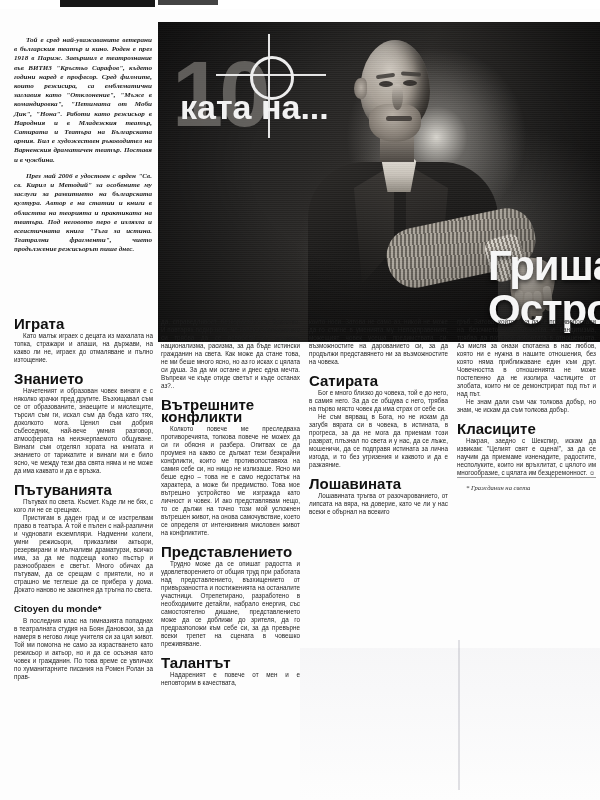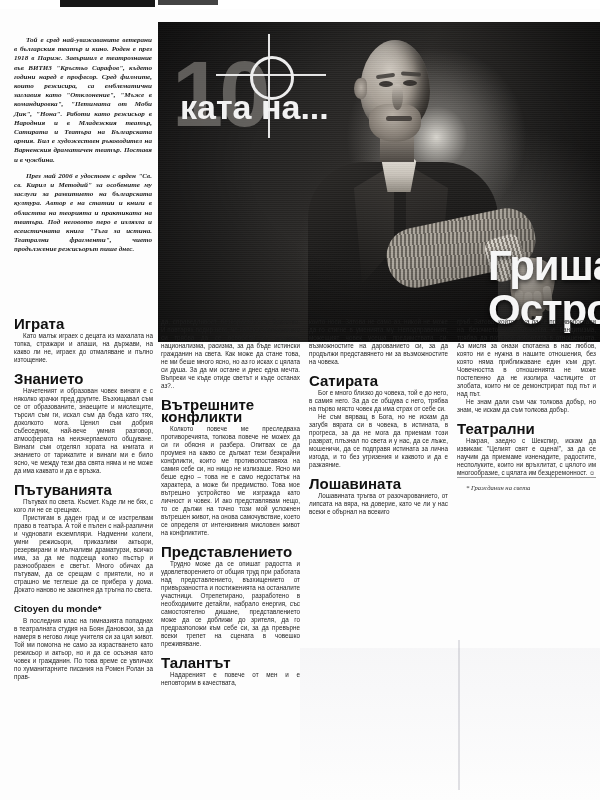--- a/index.html
+++ b/index.html
@@ -300,21 +300,21 @@
         <p style="text-indent: 0px;">които носи. Затова не само аз, никой не може да го стигне в уменията му. Неподправеният, можещият човек усеща предимствата си, възможностите на дарованието си, за да продължи представянето ни за възможностите на човека.</p>
         <h3>Сатирата</h3>
         <p>Бог е много близко до човека, той е до него, в самия него. За да се общува с него, трябва на първо място човек да има страх от себе си.</p>
         <p>Не съм вярващ в Бога, но не искам да загубя вярата си в човека, в истината, в прогреса, за да не мога да приемам този разврат, плъзнал по света и у нас, да се лъже, мошеничи, да се подправя истината за лична изгода, и то без угризения и каквото и да е разкаяние.</p>
         <h3>Лошавината</h3>
         <p>Лошавината тръгва от разочарованието, от липсата на вяра, на доверие, като че ли у нас всеки е обърнал на всекиго</p>
       </div>
     <div class="col c4">
         <p style="text-indent: 0px;">гръб. Затова, който иска да се противопостави на безочието, арогантността и бандитизма, трябва да потърси добротата в отношенията. Аз мисля за онази спотаена в нас любов, която ни е нужна в нашите отношения, без която няма приближаване един към друг. Човечността в отношенията не може постепенно да не изолира частиците от злобата, които ни се демонстрират под път и над път.</p>
         <p>Не знам дали съм чак толкова добър, но знам, че искам да съм толкова добър.</p>
-        <h3>Театрални</h3>
+        <h3>Класиците</h3>
         <p>Накрая, заедно с Шекспир, искам да извикам: "Целият свят е сцена!", за да се научим да приемаме изненадите, радостите, несполуките, които ни връхлитат, с цялото им многообразие, с цялата им безцеремонност. ☺</p>
         <p class="footnote">* Гражданин на света</p>
       </div>
   </div>
 
   <div class="ghost"></div>
   <div class="ghost-line"></div>
 </div>
 
 </body></html>

